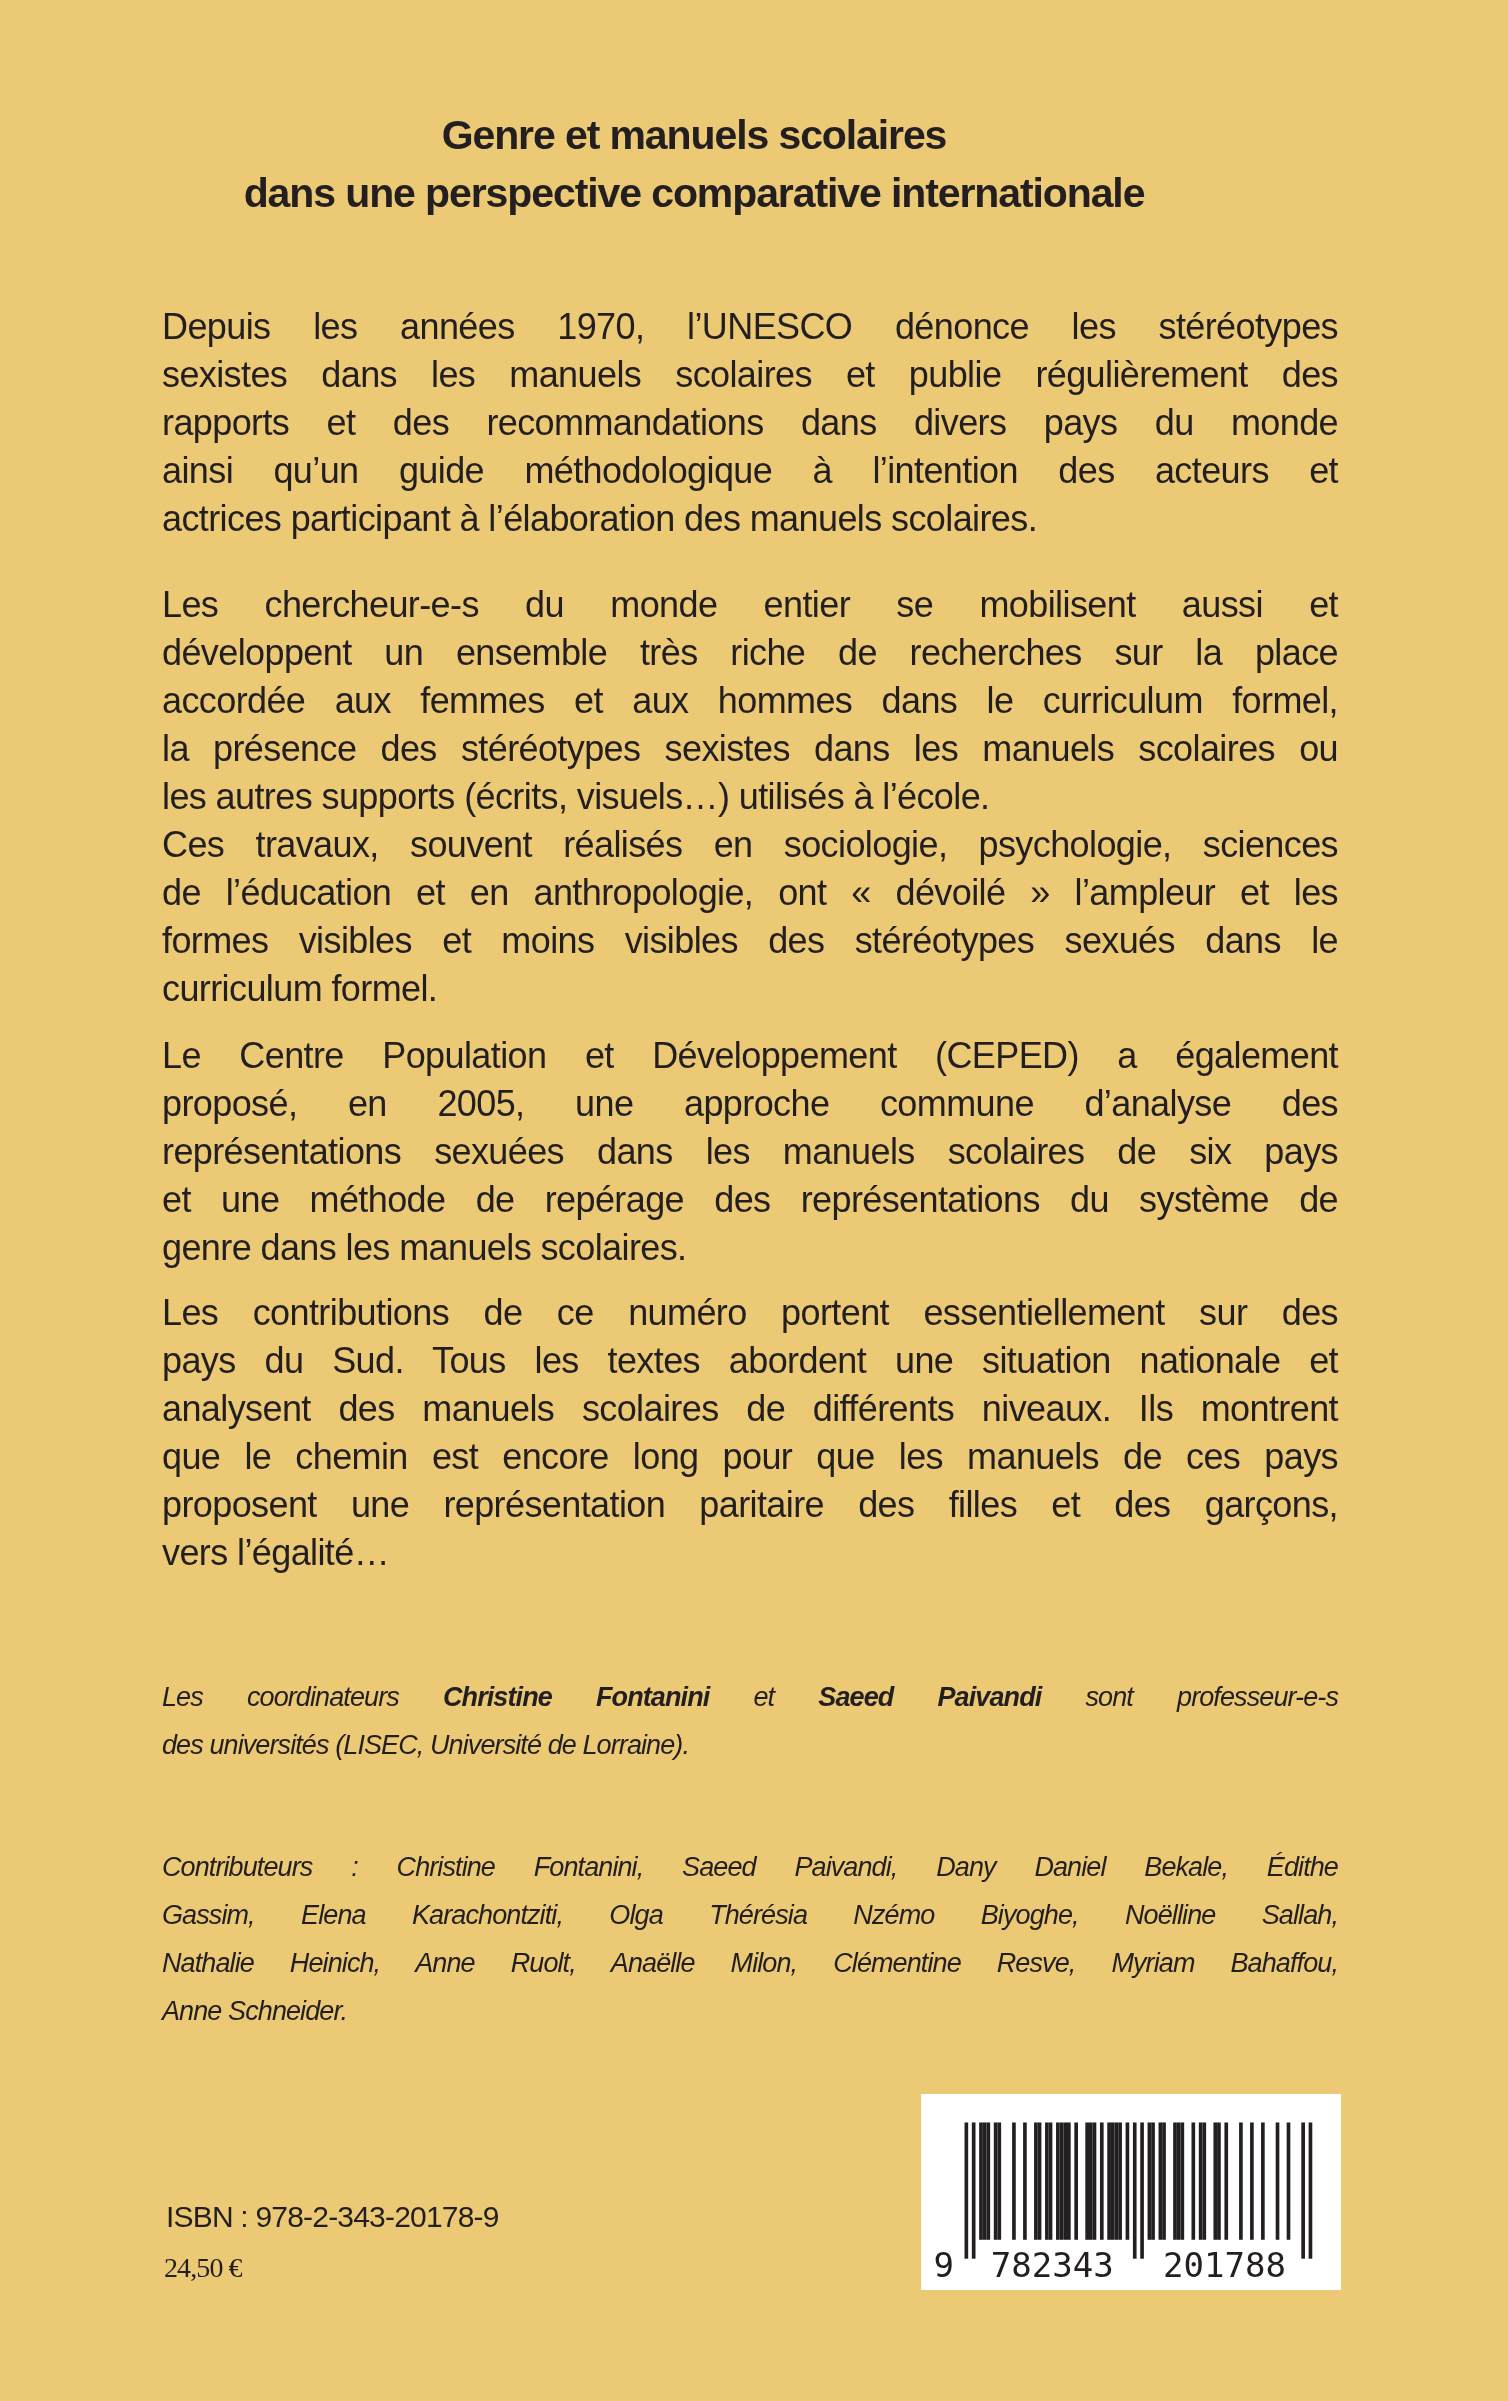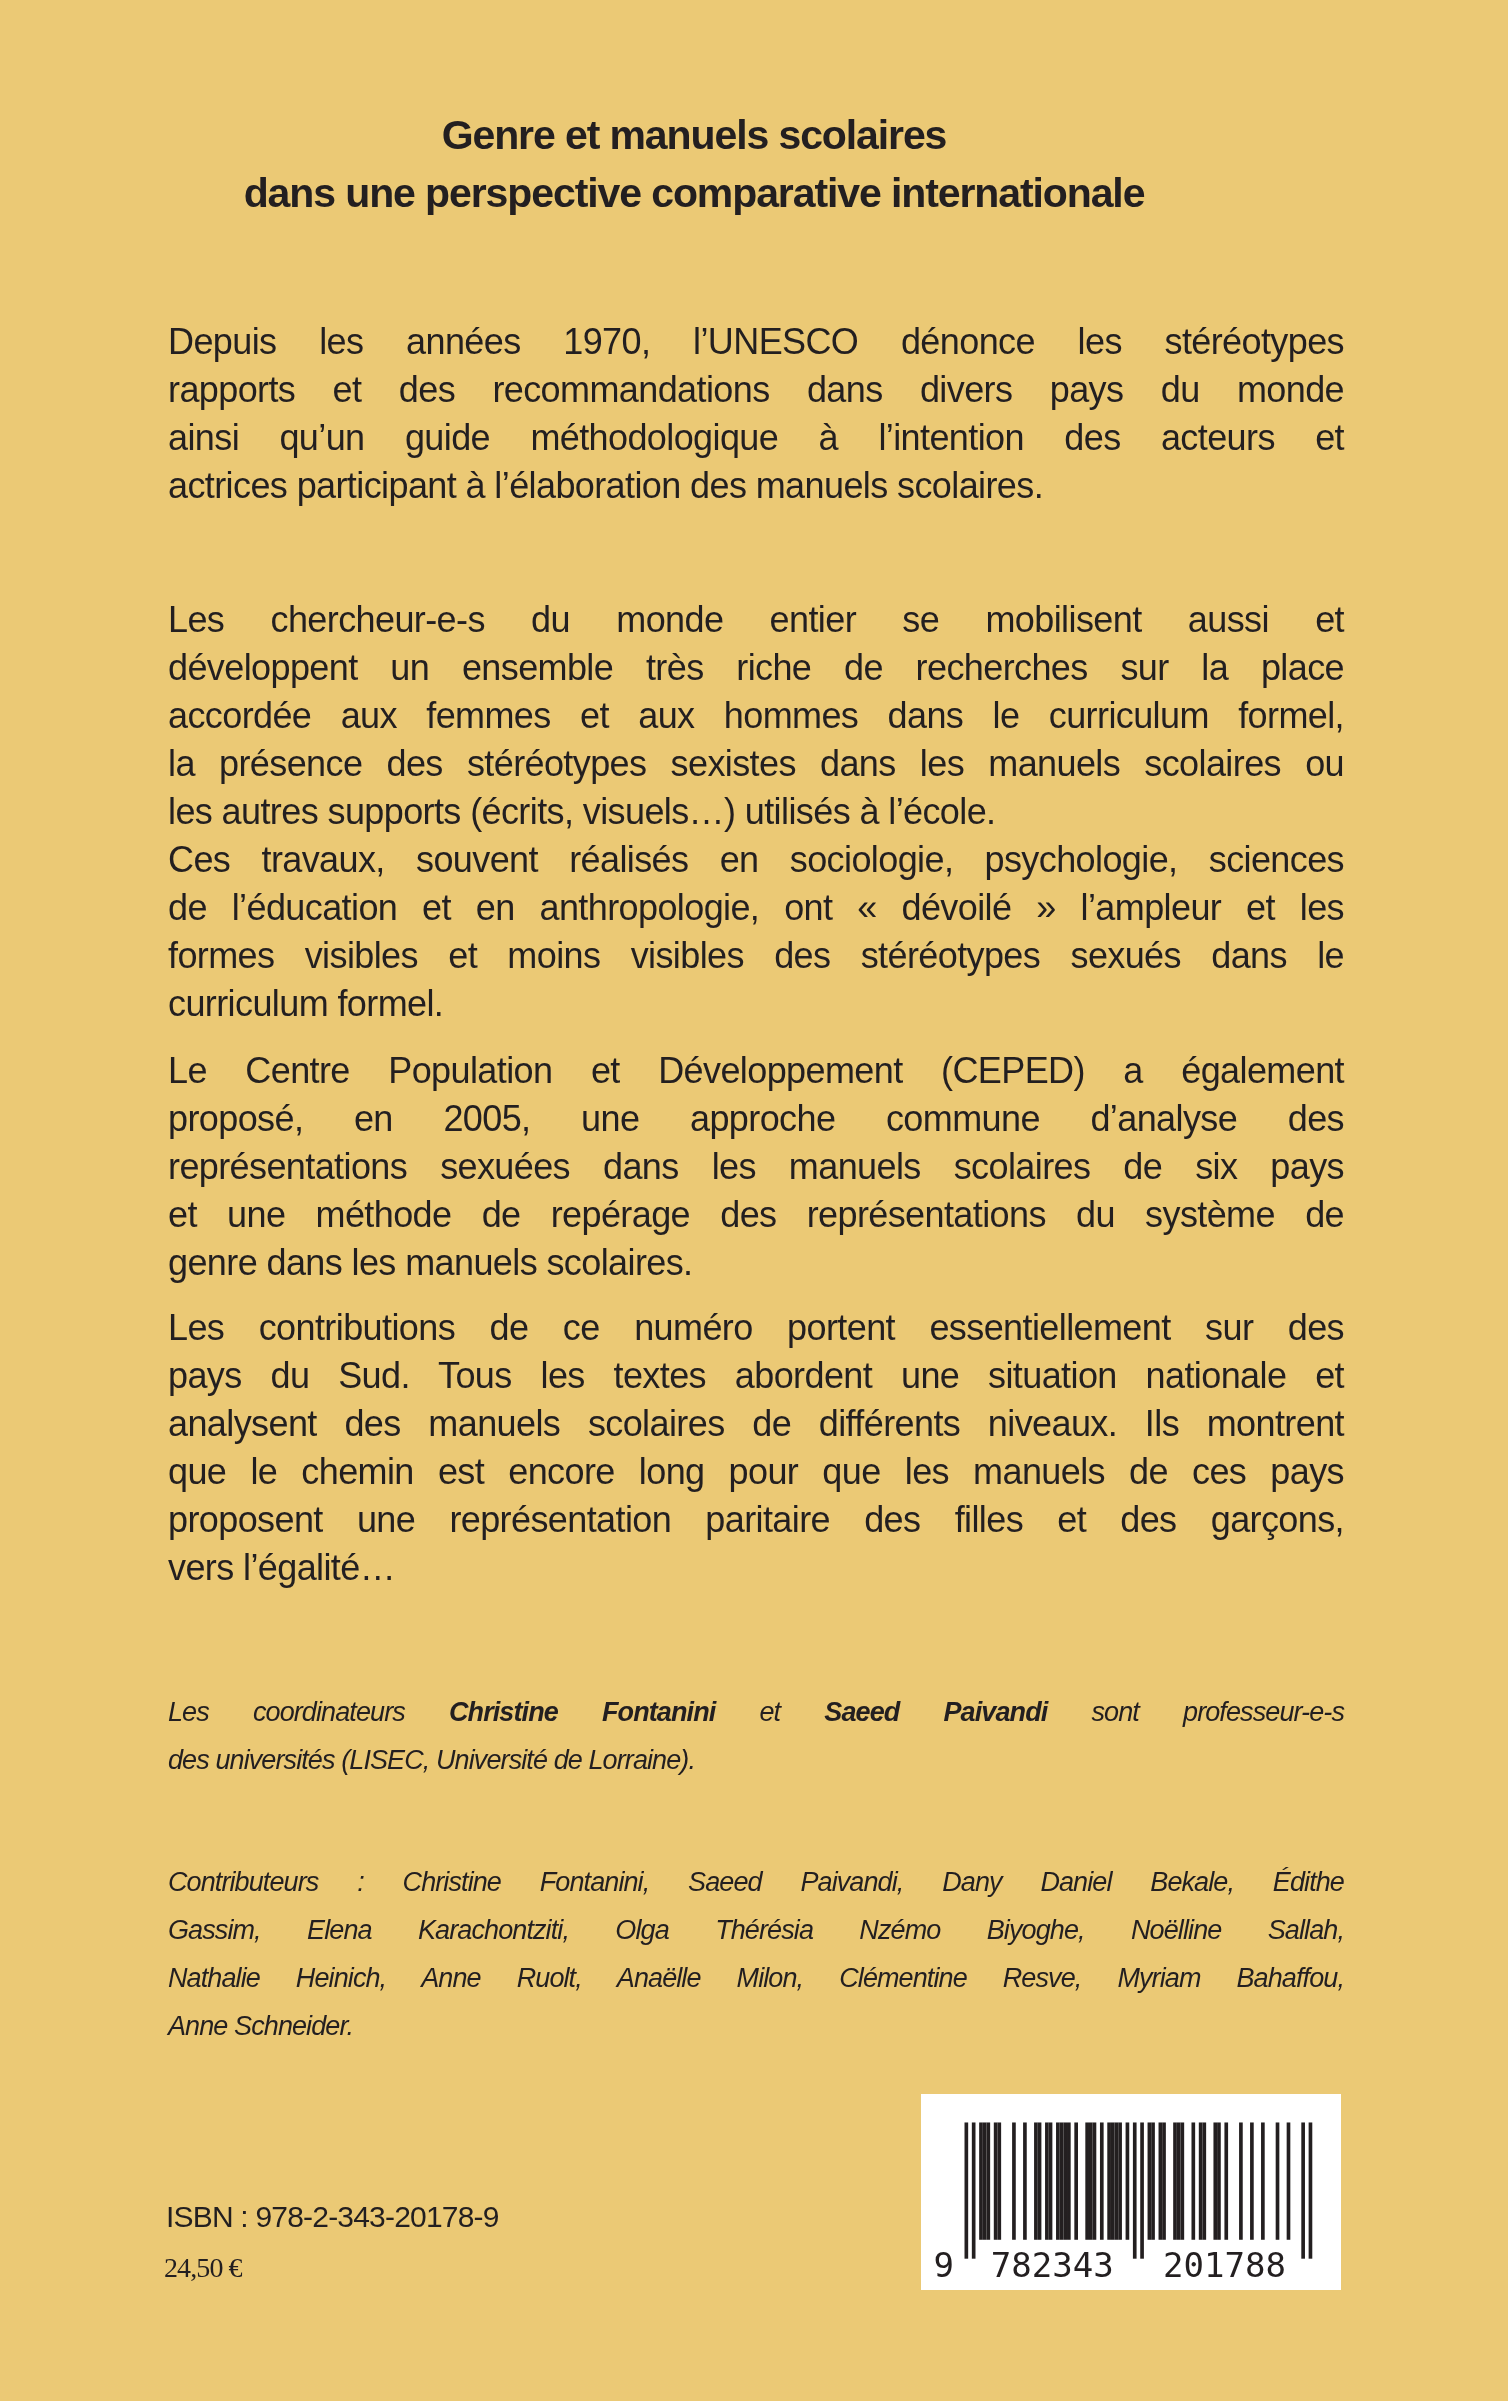--- a/index.html
+++ b/index.html
@@ -1,35 +1,36 @@
 <!DOCTYPE html>
 <html style="font-size:15px"><head>
 <meta charset="utf-8">
 <style>
   html, body { margin: 0; padding: 0; }
   body { width: 1508px; height: 2402px; background: #ebc975; position: relative; overflow: hidden; color: #231f20; font-family: "Liberation Sans", sans-serif; }
   .title { position: absolute; left: 0; width: 1388px; text-align: center; font-size: 41px; font-weight: bold; letter-spacing: -1.1px; }
-  .para { position: absolute; left: 168px; width: 1176px; margin-top: 15px; }
+  .para { position: absolute; left: 162px; width: 1176px; }
   .line { display: block; height: 48px; line-height: 48px; font-size: 36px; letter-spacing: -0.6px; text-align: justify; text-align-last: justify; white-space: nowrap; }
   .line.last { text-align: center; text-align-last: left; }
   .it .line { font-style: italic; font-size: 27px; height: 48px; letter-spacing: -0.9px; }
   .it b { font-weight: bold; }
   .isbn { position: absolute; left: 166px; top: 2200px; font-size: 30px; letter-spacing: -0.8px; }
   .price { position: absolute; left: 164px; top: 2252px; font-size: 28px; font-family: "Liberation Serif", serif; letter-spacing: -0.9px; }
   .barcode { position: absolute; left: 921px; top: 2094px; width: 420px; height: 196px; background: #ffffff; }
   .barcode svg { position: absolute; left: 0; top: 0; }
 </style>
 </head>
 <body>
 
 <div class="title" style="top:112px">Genre et manuels scolaires</div>
 <div class="title" style="top:170px">dans une perspective comparative internationale</div>
 
 <div class="para" style="top:303px">
   <span class="line">Depuis les années 1970, l’UNESCO dénonce les stéréotypes</span>
+  <span class="line">sexistes dans les manuels scolaires et publie régulièrement des</span>
   <span class="line">rapports et des recommandations dans divers pays du monde</span>
   <span class="line">ainsi qu’un guide méthodologique à l’intention des acteurs et</span>
   <span class="line last">actrices participant à l’élaboration des manuels scolaires.</span>
 </div>
 
 <div class="para" style="top:581px">
   <span class="line">Les chercheur-e-s du monde entier se mobilisent aussi et</span>
   <span class="line">développent un ensemble très riche de recherches sur la place</span>
   <span class="line">accordée aux femmes et aux hommes dans le curriculum formel,</span>
   <span class="line">la présence des stéréotypes sexistes dans les manuels scolaires ou</span>

